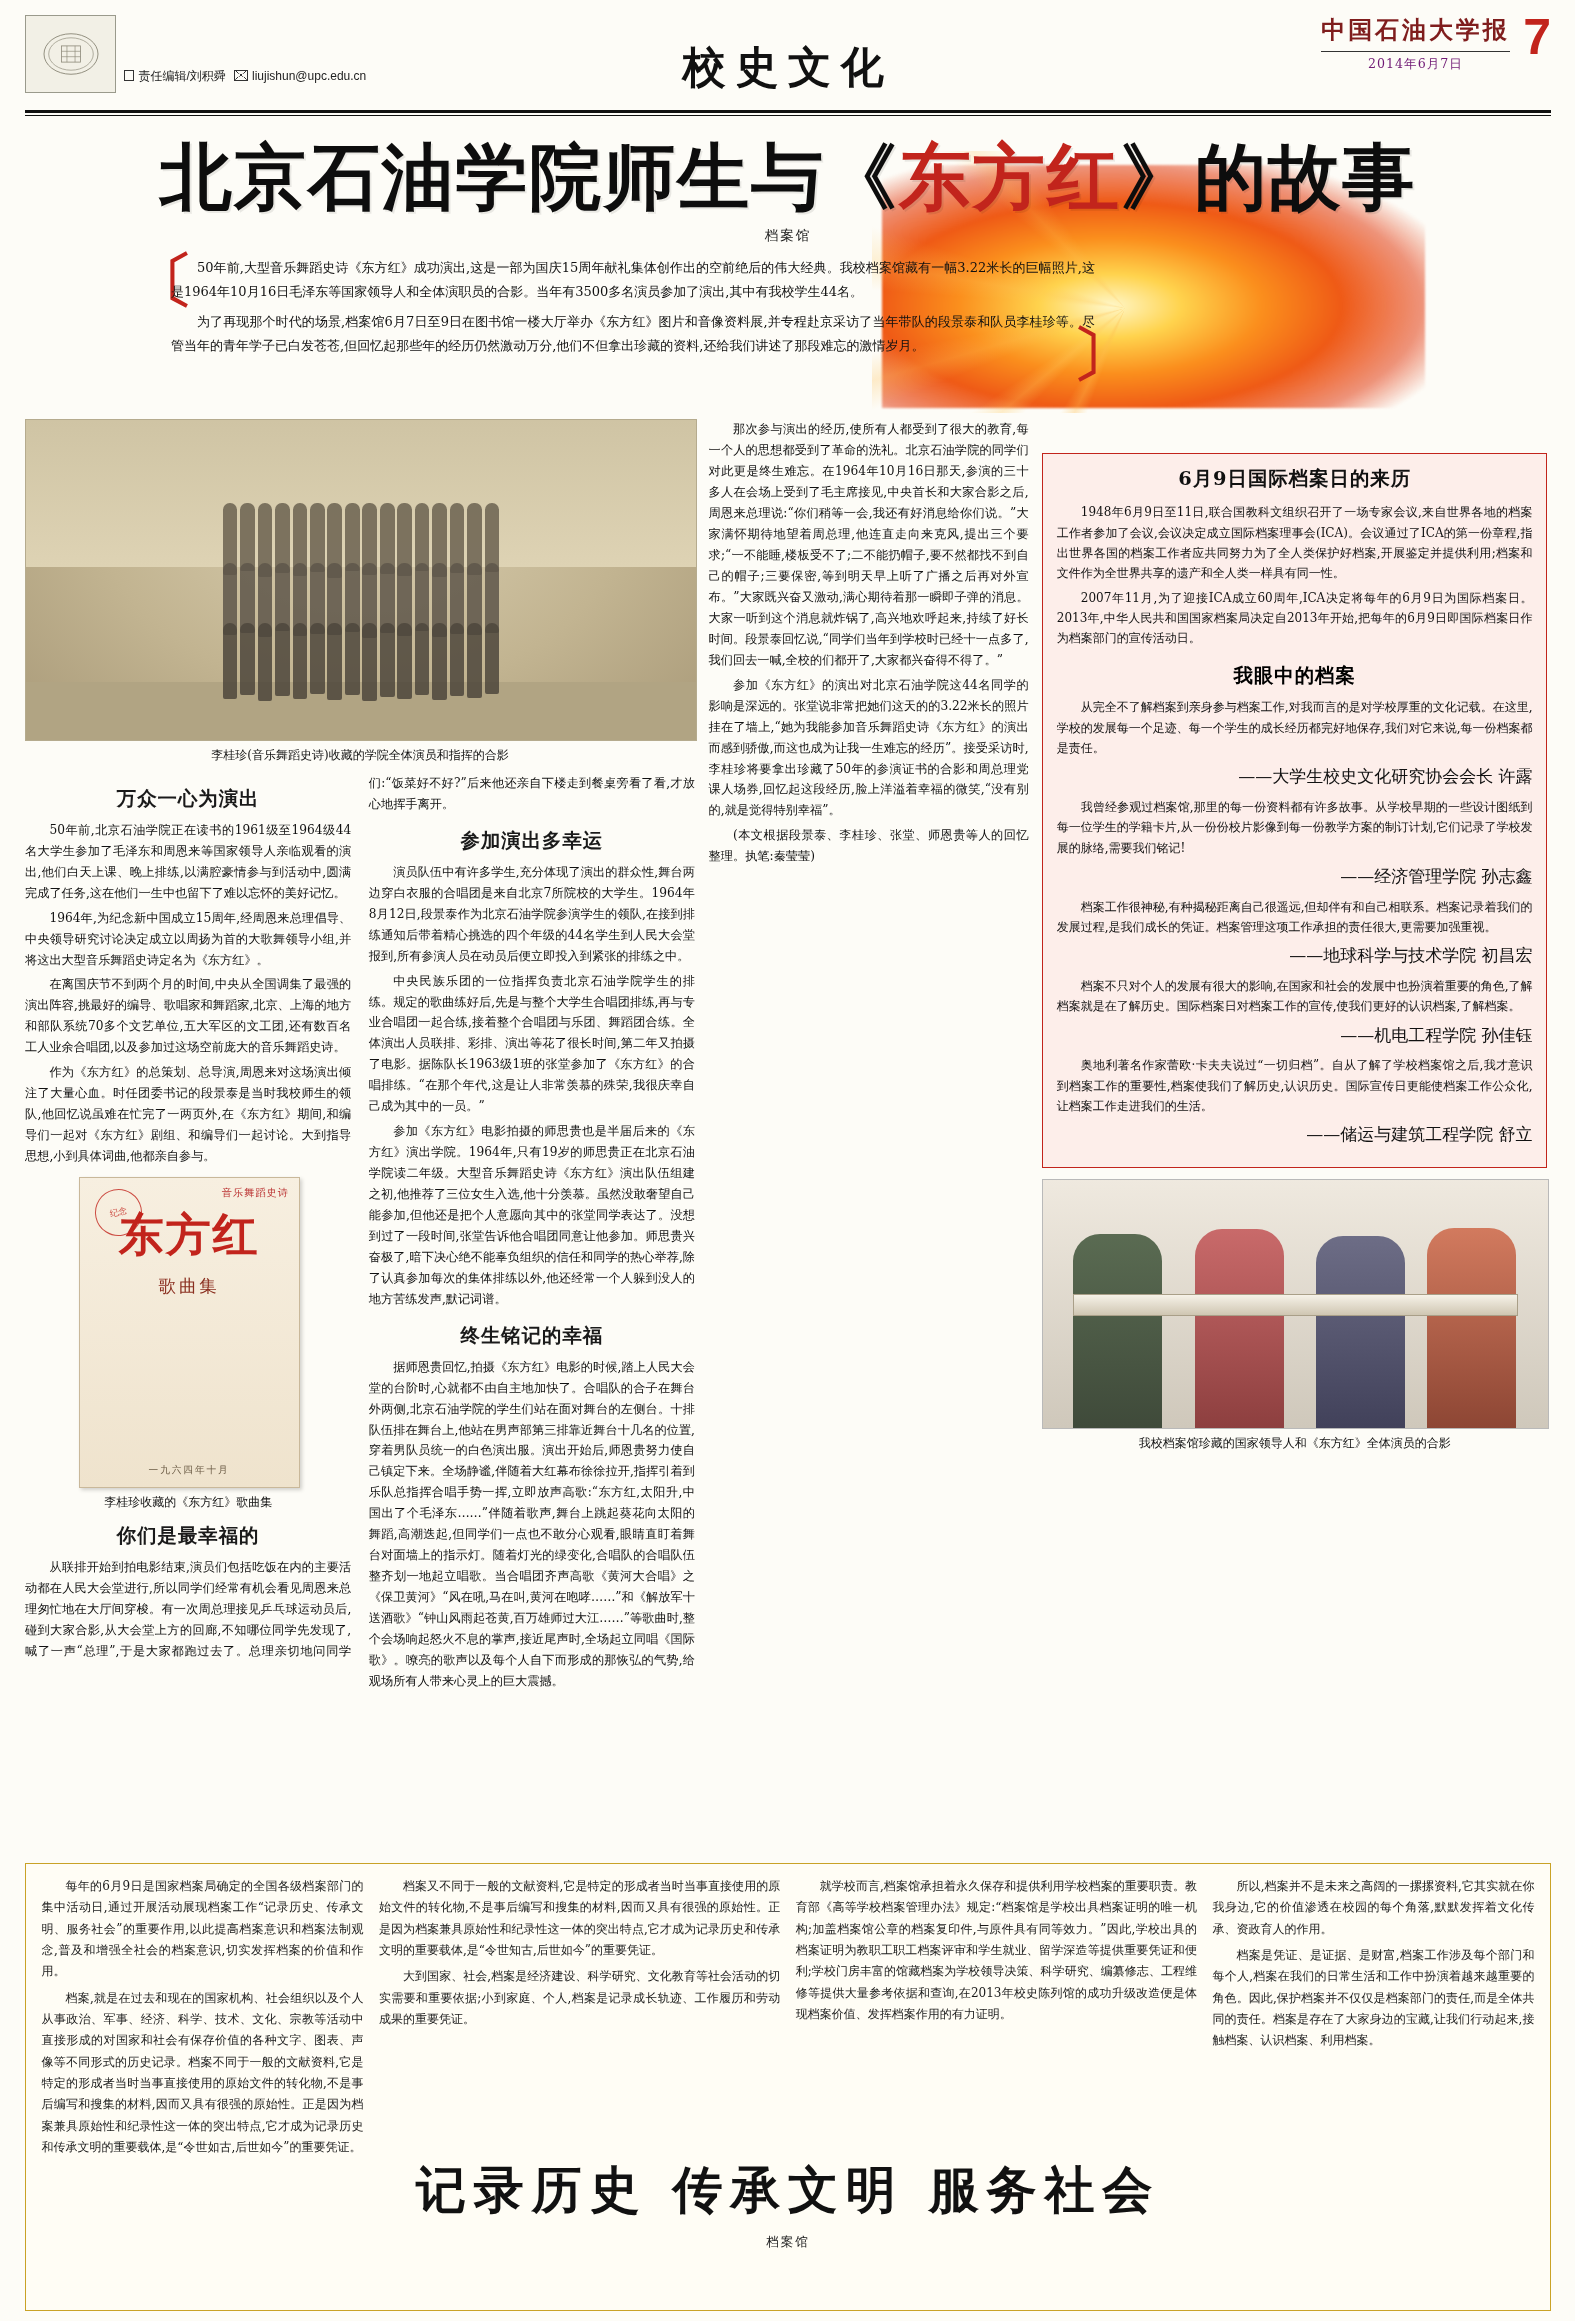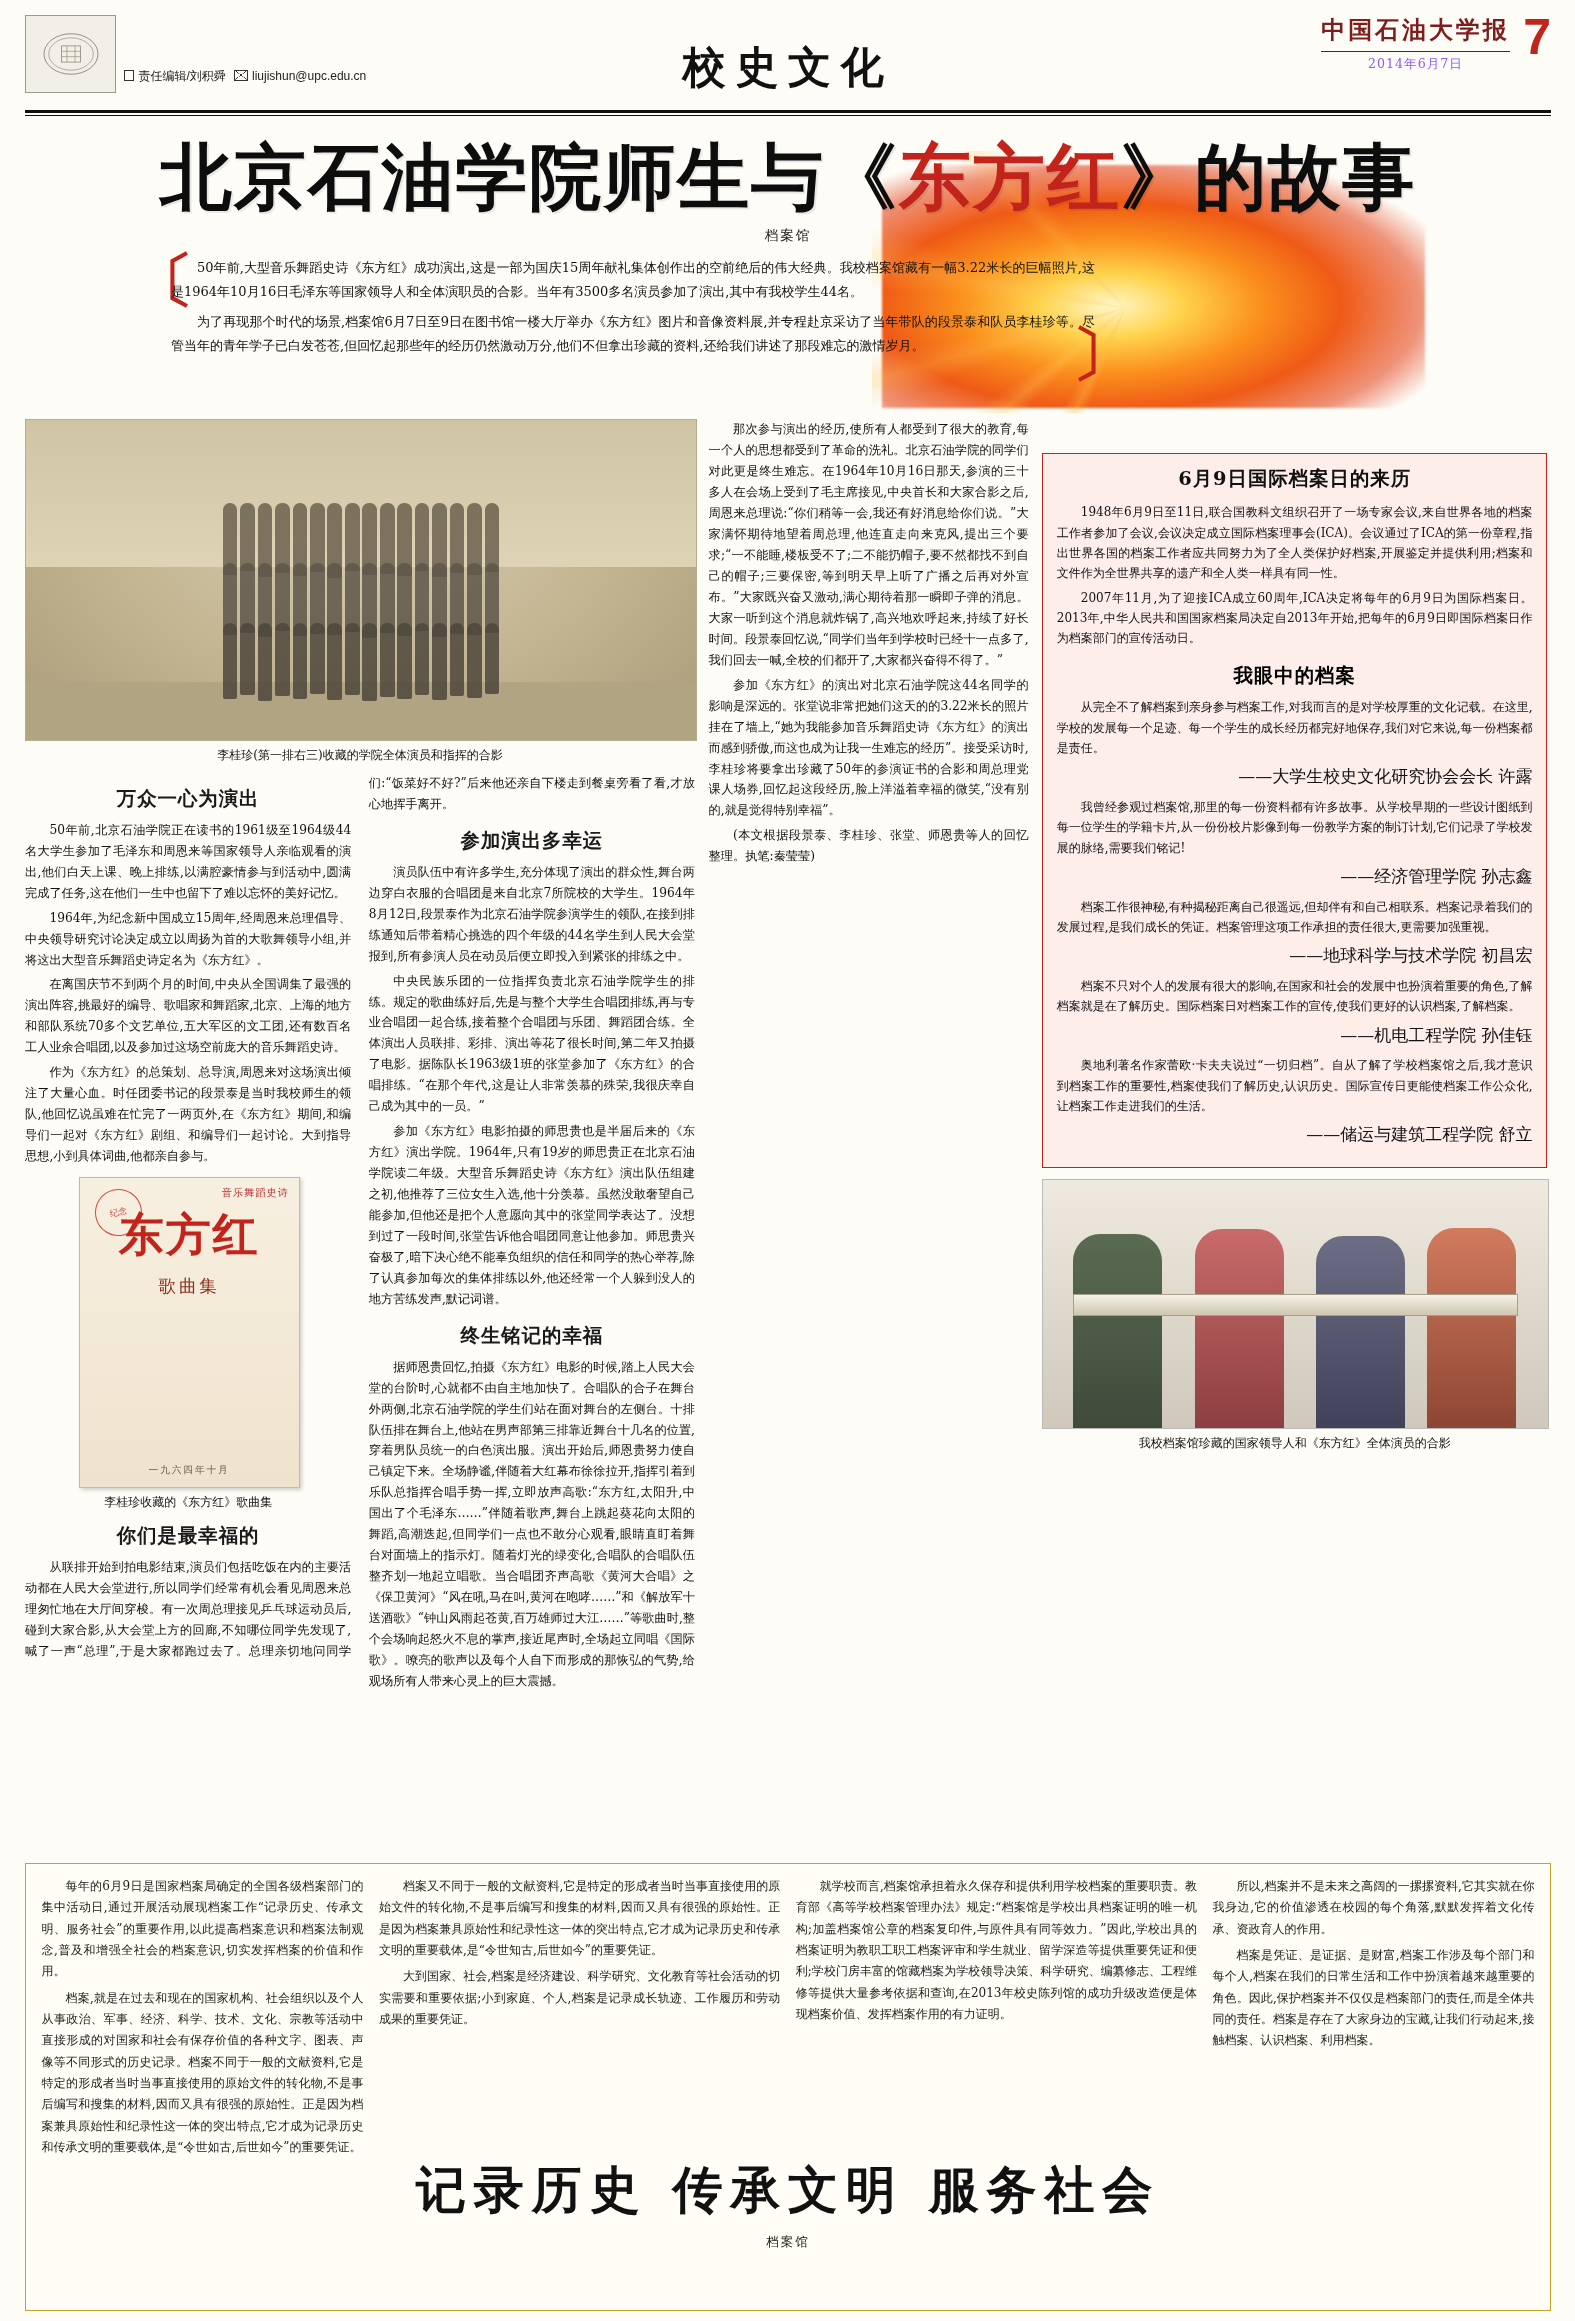--- a/index.html
+++ b/index.html
@@ -68,21 +68,21 @@
   .paper-brand .pname{
     font-size:24px;font-weight:bold;letter-spacing:2.9px;color:#7f1d1d;
     display:inline-block;
   }
   .brand-row{display:flex;align-items:flex-start;justify-content:flex-end;gap:13.6px;}
   .pagenum{
     font-size:50px;font-weight:bold;color:#c2241c;line-height:.95;
     font-family:"Liberation Sans",sans-serif;
   }
   .pdate{
-    margin-top:5.8px;font-size:12.6px;color:#8b5cf6;border-top:1px solid #333;padding-top:3.9px;
+    margin-top:5.8px;font-size:12.6px;color:#701a75;border-top:1px solid #333;padding-top:3.9px;
     letter-spacing:1px;
   }
   .rule-thick{height:2.9px;background:#111;margin-top:3.9px;}
   .rule-thin{height:1px;background:#111;margin-top:1.9px;}
 
   
   .hero{
     position:relative;height:291px;margin-top:5.8px;overflow:hidden;
   }
   .hero-sun{
@@ -330,21 +330,21 @@
               <span class="ppl" style="height:74px;background:#4d463c"></span>
             <span class="ppl" style="height:76px;background:#4d463c"></span>
               <span class="ppl" style="height:72px;background:#4d463c"></span>
             <span class="ppl" style="height:77px;background:#4d463c"></span>
               <span class="ppl" style="height:73px;background:#4d463c"></span>
             <span class="ppl" style="height:75px;background:#4d463c"></span>
               <span class="ppl" style="height:71px;background:#4d463c"></span>
           </div>
         </div>
       </div>
-      <div class="caption">李桂珍(第一排右三)收藏的学院全体演员和指挥的合影</div>
+      <div class="caption">李桂珍(音乐舞蹈史诗)收藏的学院全体演员和指挥的合影</div>
 
       <div class="two-col" style="margin-top:9.7px;">
 
         <div class="sub-h">万众一心为演出</div>
         <div class="txt">
           <p>50年前,北京石油学院正在读书的1961级至1964级44名大学生参加了毛泽东和周恩来等国家领导人亲临观看的演出,他们白天上课、晚上排练,以满腔豪情参与到活动中,圆满完成了任务,这在他们一生中也留下了难以忘怀的美好记忆。</p>
           <p>1964年,为纪念新中国成立15周年,经周恩来总理倡导、中央领导研究讨论决定成立以周扬为首的大歌舞领导小组,并将这出大型音乐舞蹈史诗定名为《东方红》。</p>
           <p>在离国庆节不到两个月的时间,中央从全国调集了最强的演出阵容,挑最好的编导、歌唱家和舞蹈家,北京、上海的地方和部队系统70多个文艺单位,五大军区的文工团,还有数百名工人业余合唱团,以及参加过这场空前庞大的音乐舞蹈史诗。</p>
           <p>作为《东方红》的总策划、总导演,周恩来对这场演出倾注了大量心血。时任团委书记的段景泰是当时我校师生的领队,他回忆说虽难在忙完了一两页外,在《东方红》期间,和编导们一起对《东方红》剧组、和编导们一起讨论。大到指导思想,小到具体词曲,他都亲自参与。</p>
         </div>

